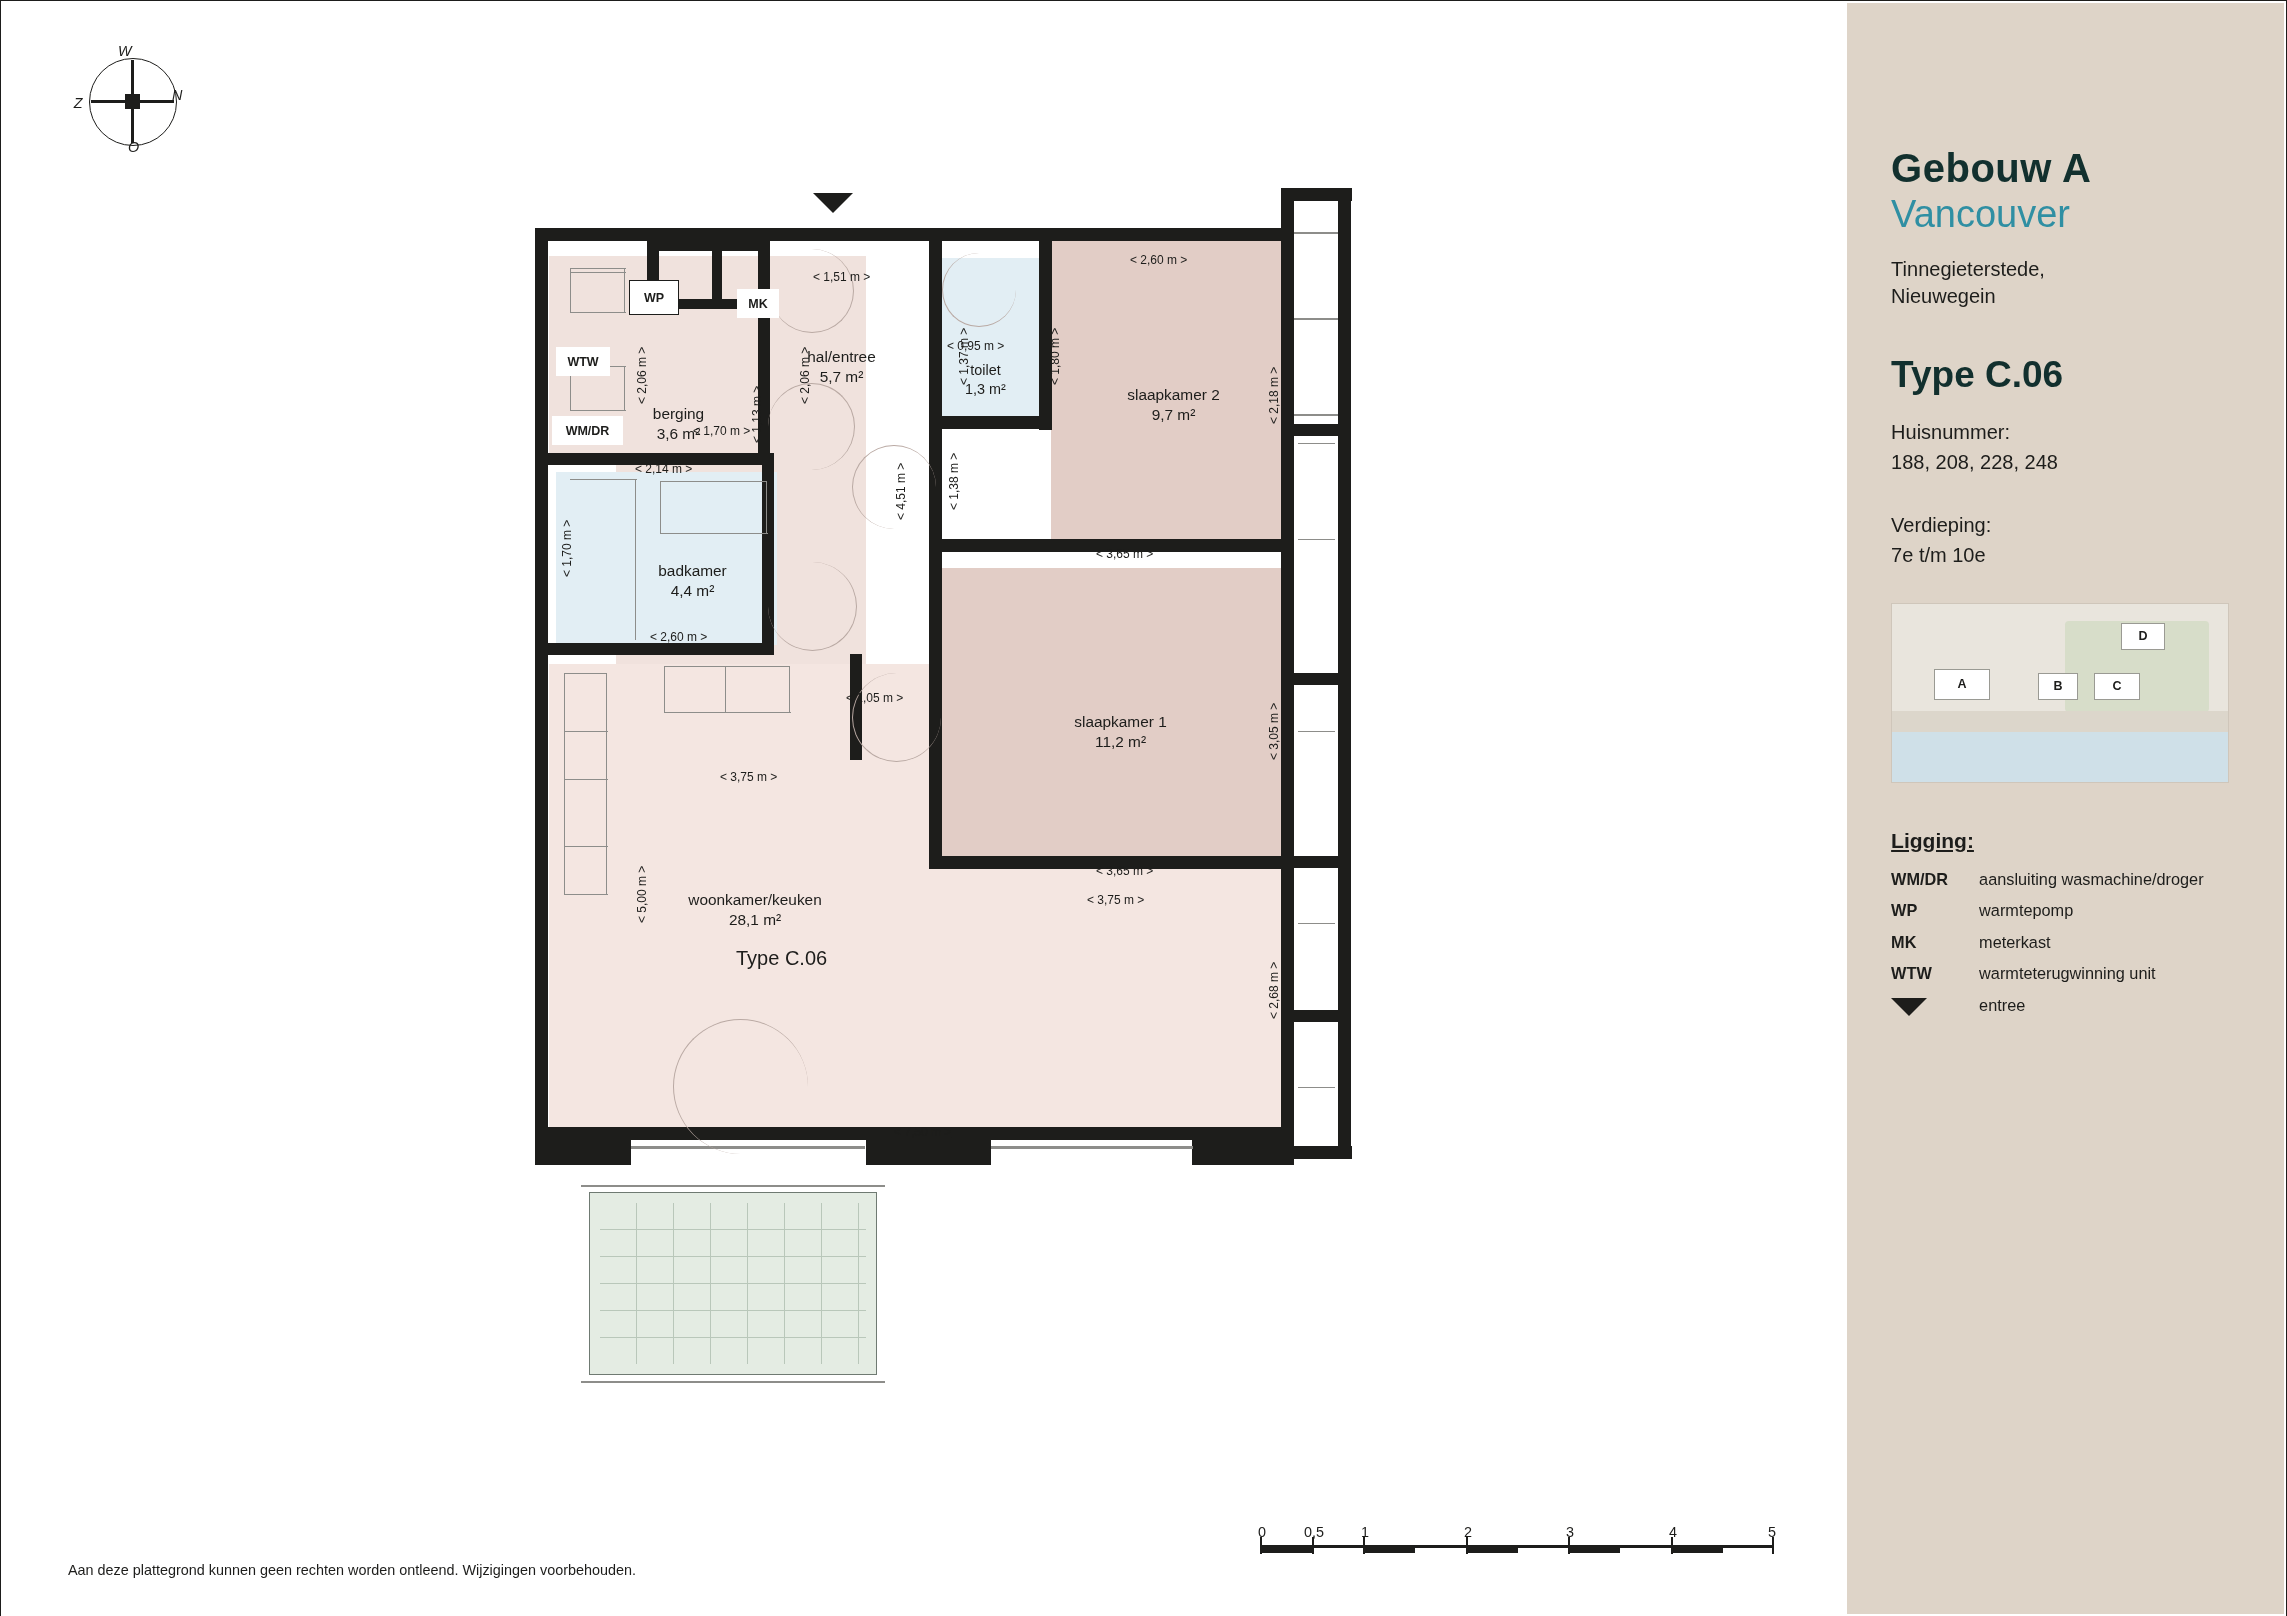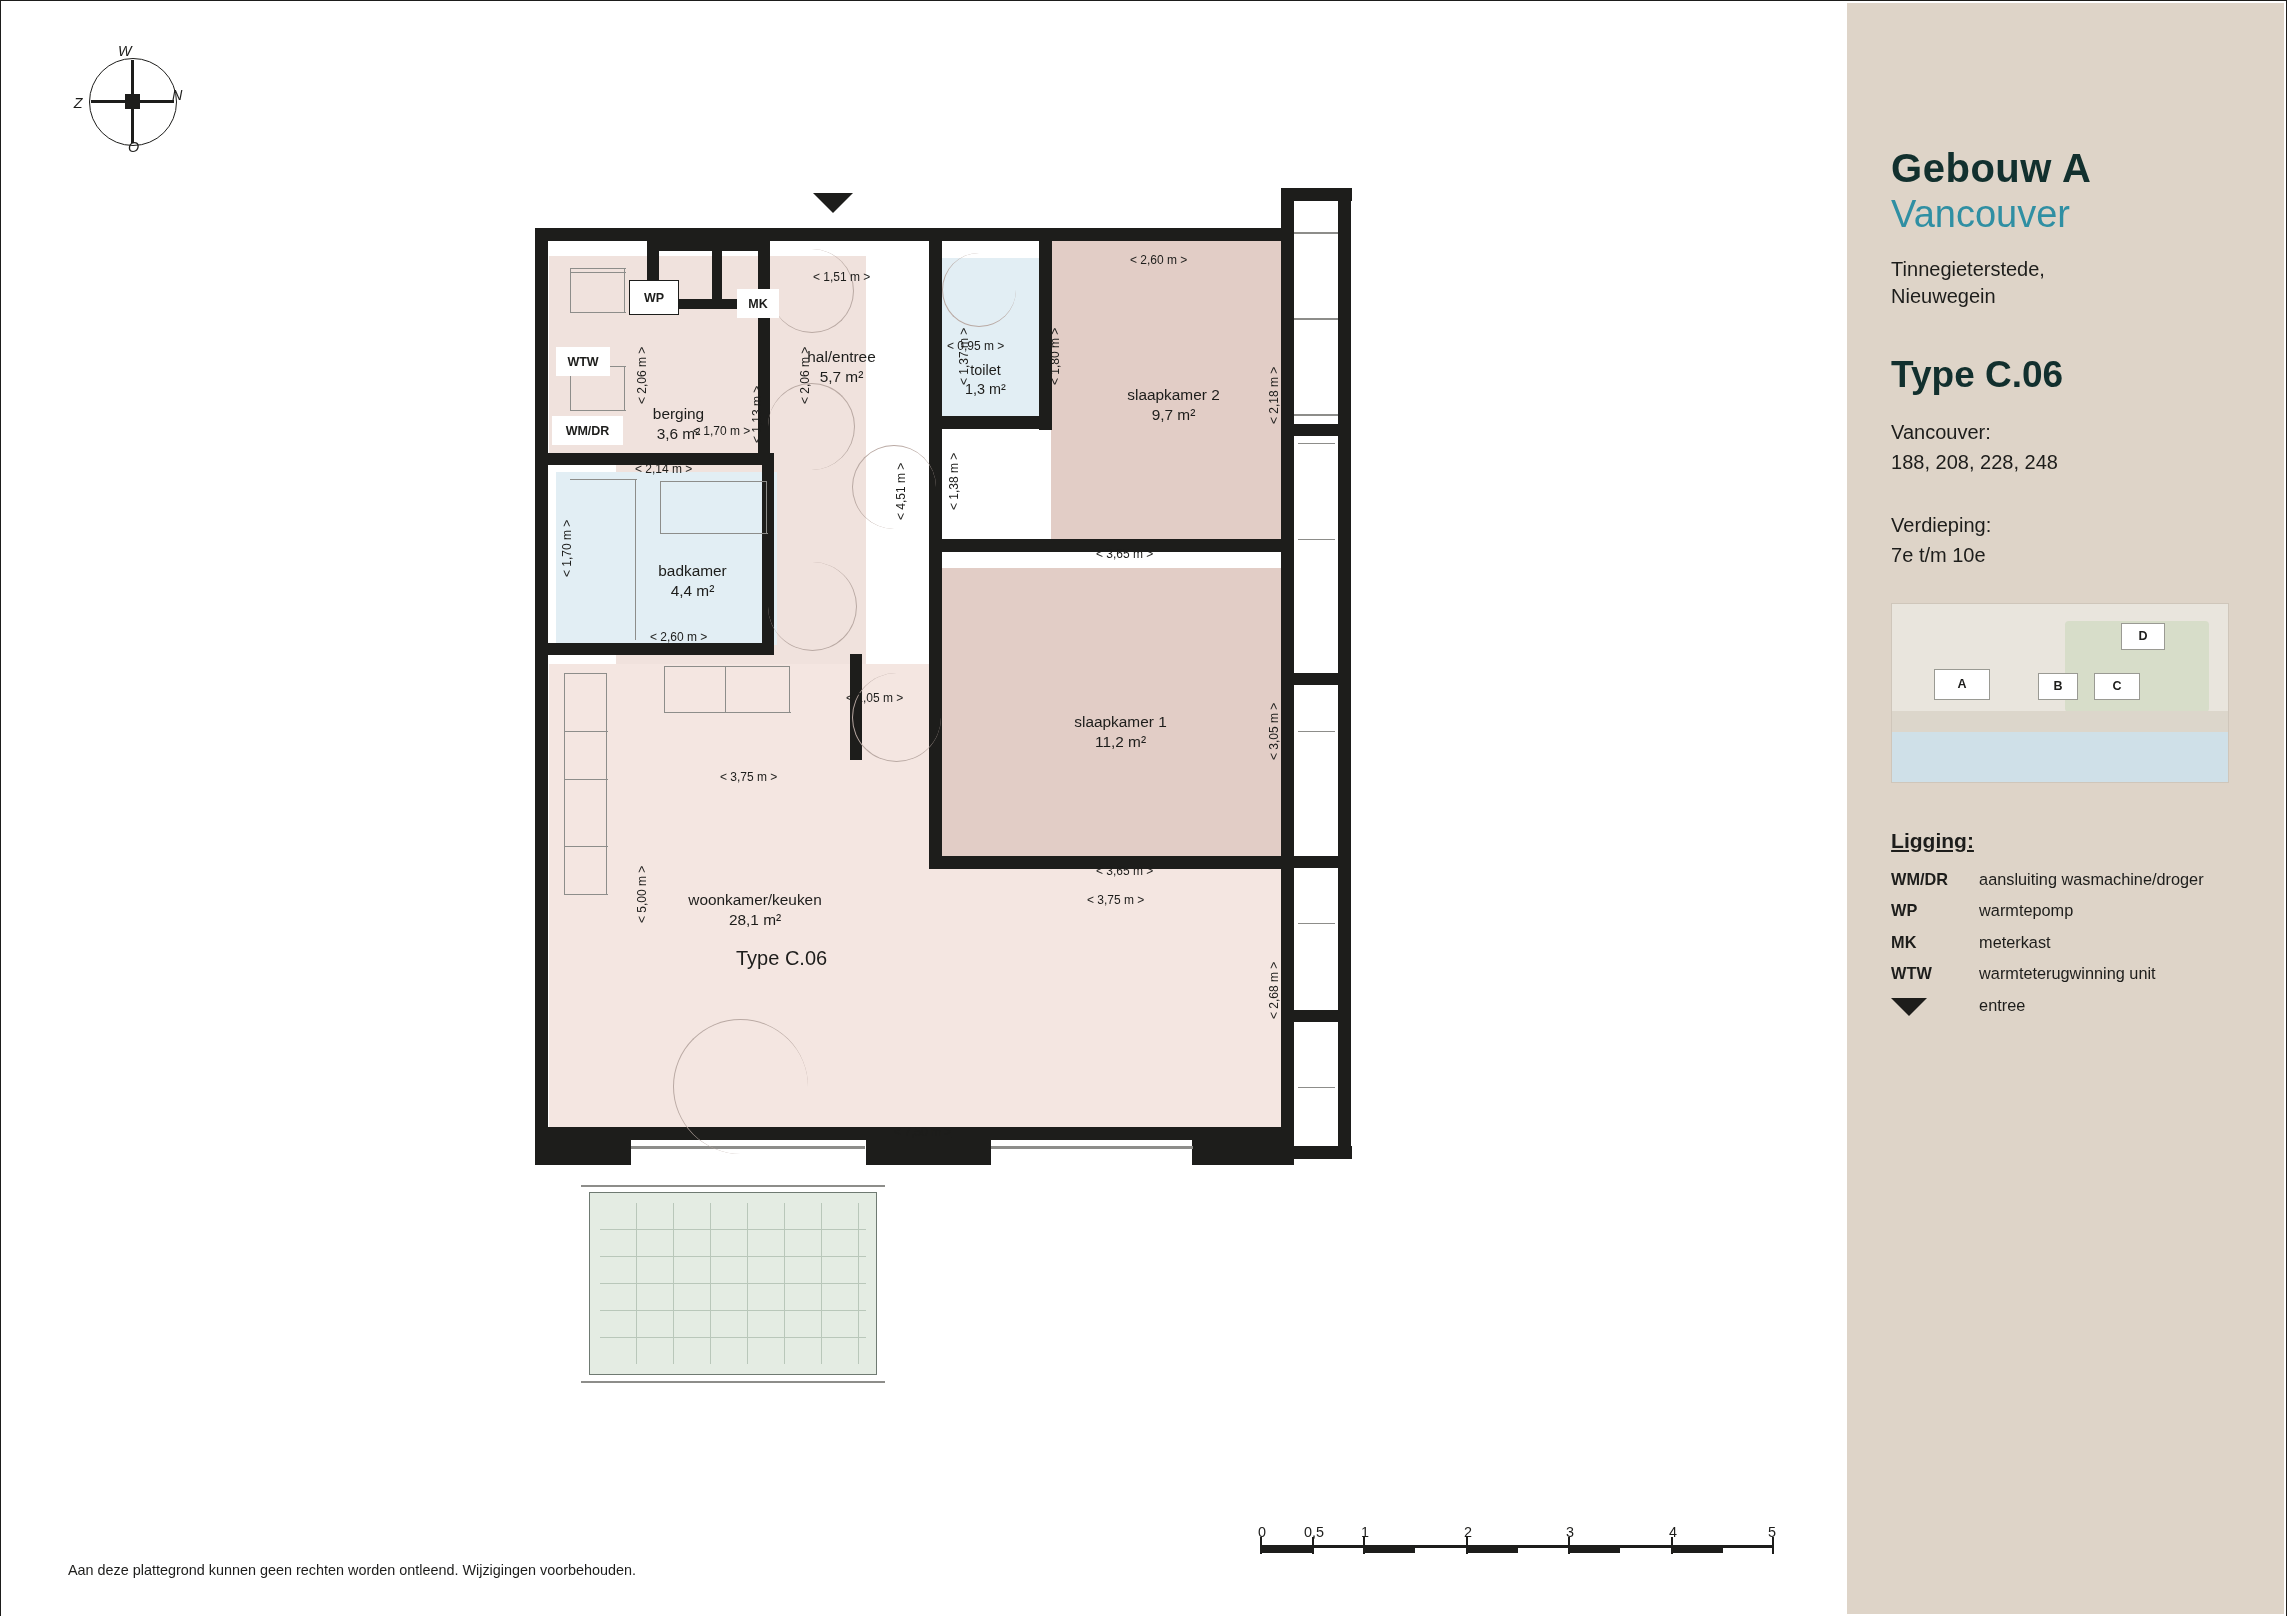--- a/index.html
+++ b/index.html
@@ -348,21 +348,21 @@
 
   <div class="sidebar">
     <div class="sb-inner">
       <div class="building-title">Gebouw A</div>
       <div class="building-sub">Vancouver</div>
       <div class="address">
         <span>Tinnegieterstede,</span><br>
         <span>Nieuwegein</span>
       </div>
       <div class="type-title">Type C.06</div>
-      <div class="block-label">Vancouver:</div>
+      <div class="block-label">Huisnummer:</div>
       <div class="block-value">188, 208, 228, 248</div>
       <div class="block-label">Verdieping:</div>
       <div class="block-value">7e t/m 10e</div>
 
       <div class="minimap">
         <div class="mm-green"></div>
         <div class="mm-road"></div>
         <div class="mm-water"></div>
         <div class="mm-blk mm-a">A</div>
         <div class="mm-blk mm-b">B</div>

